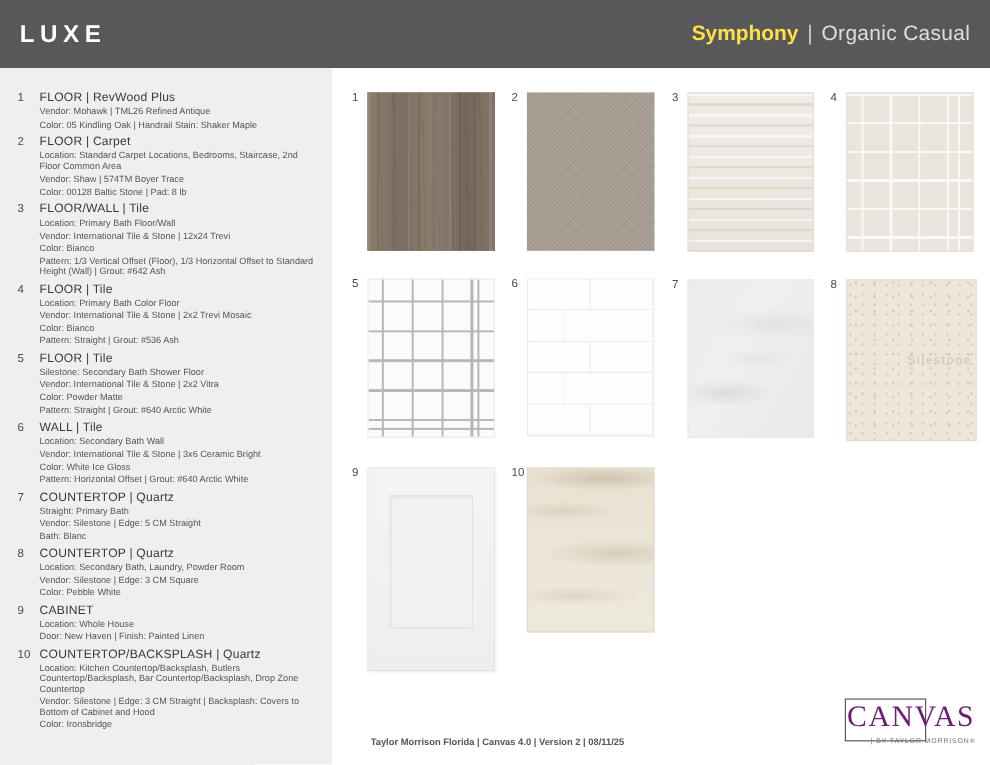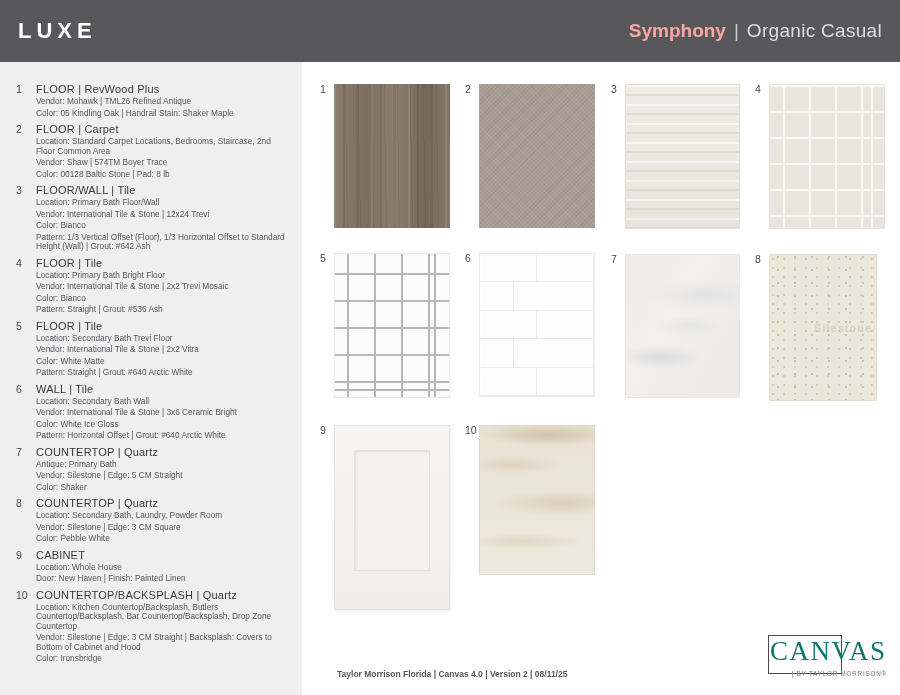--- a/index.html
+++ b/index.html
@@ -5,21 +5,21 @@
   html,body{margin:0;padding:0;}
   body{font-family:"Liberation Sans",sans-serif;background:#ffffff;}
   .page{position:relative;width:900px;height:695px;overflow:hidden;background:#ffffff;}
 
   
   .header{position:absolute;left:0;top:0;width:900px;height:62px;background:#58585a;
           display:flex;align-items:center;justify-content:space-between;box-sizing:border-box;
           padding:0 18px;}
   .brand{color:#ffffff;font-size:22px;font-weight:bold;letter-spacing:5px;}
   .title-group{display:flex;align-items:baseline;color:#e8e8e8;font-size:19px;}
-  .title-collection{font-weight:bold;color:#fca5a5;}
+  .title-collection{font-weight:bold;color:#fde047;}
   .title-sep{margin:0 8px;font-weight:300;color:#cfcfcf;}
   .title-style{font-weight:normal;color:#dedede;letter-spacing:0.3px;}
 
   
   .sidebar{position:absolute;left:0;top:62px;width:302px;height:633px;background:#efeff0;
            box-sizing:border-box;padding:21px 12px 0 16px;overflow:hidden;}
   .spec{display:flex;margin-bottom:5px;}
   .spec-num{flex:none;width:20px;font-size:10.5px;color:#4a4a4c;line-height:12px;}
   .spec-body{flex:1;min-width:0;}
   .spec-title{font-size:11px;line-height:12px;color:#39393b;letter-spacing:0.2px;}
@@ -92,21 +92,21 @@
       radial-gradient(ellipse 70px 13px at 28% 26%, rgba(194,176,148,0.35), transparent 70%),
       radial-gradient(ellipse 100px 18px at 72% 52%, rgba(188,170,140,0.40), transparent 70%),
       radial-gradient(ellipse 85px 12px at 38% 78%, rgba(198,182,154,0.35), transparent 70%),
       linear-gradient(180deg,#e9e2d3,#eee9dd);}
 
   
   .doc-info{position:absolute;left:35px;top:607px;font-size:8.5px;color:#55555a;font-weight:bold;}
   .canvas-logo{position:absolute;left:466px;top:572px;width:120px;height:48px;}
   .logo-frame{position:absolute;left:0;top:1px;width:72px;height:37px;border:1px solid #4a4a4c;}
   .logo-word{position:absolute;left:2px;top:0;width:118px;font-family:"Liberation Serif",serif;
-    font-size:27px;line-height:34px;letter-spacing:1.5px;color:#0f766e;}
+    font-size:27px;line-height:34px;letter-spacing:1.5px;color:#701a75;}
   .logo-tag{position:absolute;right:1px;top:36px;font-size:6.3px;letter-spacing:0.8px;color:#707174;}
 </style>
 </head>
 <body>
 
 <div class="page">
 
   <div class="header">
     <div class="brand">LUXE</div>
     <div class="title-group">
@@ -145,56 +145,56 @@
         <div class="spec-line">Vendor: International Tile &amp; Stone | 12x24 Trevi</div>
         <div class="spec-line">Color: Bianco</div>
         <div class="spec-line">Pattern: 1/3 Vertical Offset (Floor), 1/3 Horizontal Offset to Standard Height (Wall) | Grout: #642 Ash</div>
       </div>
     </div>
 
     <div class="spec">
       <div class="spec-num">4</div>
       <div class="spec-body">
         <div class="spec-title">FLOOR | Tile</div>
-        <div class="spec-line">Location: Primary Bath Bright Floor</div>
+        <div class="spec-line">Location: Primary Bath Color Floor</div>
         <div class="spec-line">Vendor: International Tile &amp; Stone | 2x2 Trevi Mosaic</div>
         <div class="spec-line">Color: Bianco</div>
         <div class="spec-line">Pattern: Straight | Grout: #536 Ash</div>
       </div>
     </div>
 
     <div class="spec">
       <div class="spec-num">5</div>
       <div class="spec-body">
         <div class="spec-title">FLOOR | Tile</div>
-        <div class="spec-line">Location: Secondary Bath Trevi Floor</div>
+        <div class="spec-line">Silestone: Secondary Bath Shower Floor</div>
         <div class="spec-line">Vendor: International Tile &amp; Stone | 2x2 Vitra</div>
-        <div class="spec-line">Color: White Matte</div>
+        <div class="spec-line">Color: Powder Matte</div>
         <div class="spec-line">Pattern: Straight | Grout: #640 Arctic White</div>
       </div>
     </div>
 
     <div class="spec">
       <div class="spec-num">6</div>
       <div class="spec-body">
         <div class="spec-title">WALL | Tile</div>
         <div class="spec-line">Location: Secondary Bath Wall</div>
         <div class="spec-line">Vendor: International Tile &amp; Stone | 3x6 Ceramic Bright</div>
         <div class="spec-line">Color: White Ice Gloss</div>
         <div class="spec-line">Pattern: Horizontal Offset | Grout: #640 Arctic White</div>
       </div>
     </div>
 
     <div class="spec">
       <div class="spec-num">7</div>
       <div class="spec-body">
         <div class="spec-title">COUNTERTOP | Quartz</div>
-        <div class="spec-line">Antique: Primary Bath</div>
+        <div class="spec-line">Straight: Primary Bath</div>
         <div class="spec-line">Vendor: Silestone | Edge: 5 CM Straight</div>
-        <div class="spec-line">Color: Shaker</div>
+        <div class="spec-line">Bath: Blanc</div>
       </div>
     </div>
 
     <div class="spec">
       <div class="spec-num">8</div>
       <div class="spec-body">
         <div class="spec-title">COUNTERTOP | Quartz</div>
         <div class="spec-line">Location: Secondary Bath, Laundry, Powder Room</div>
         <div class="spec-line">Vendor: Silestone | Edge: 3 CM Square</div>
         <div class="spec-line">Color: Pebble White</div>
@@ -260,21 +260,21 @@
       <div class="brow">
           <i></i>
           <i></i>
         </div>
     </div>
 
     <div class="tile-num" style="left:309px;top:191px">7</div>
     <div class="tile t-blanc" style="left:323px;top:192px;width:115px;height:144px"></div>
 
     <div class="tile-num" style="left:453px;top:191px">8</div>
-    <div class="tile t-pebble" style="left:467px;top:192px;width:108px;height:147px">
+    <div class="tile t-pebble" style="left:467px;top:192px;width:119px;height:147px">
       <span class="watermark">Silestone</span>
     </div>
 
     <div class="tile-num" style="left:18px;top:362px">9</div>
     <div class="tile t-cabinet" style="left:32px;top:363px;width:116px;height:185px">
       <i class="cab-panel"></i>
     </div>
 
     <div class="tile-num" style="left:163px;top:362px">10</div>
     <div class="tile t-irons" style="left:177px;top:363px;width:116px;height:150px"></div>

